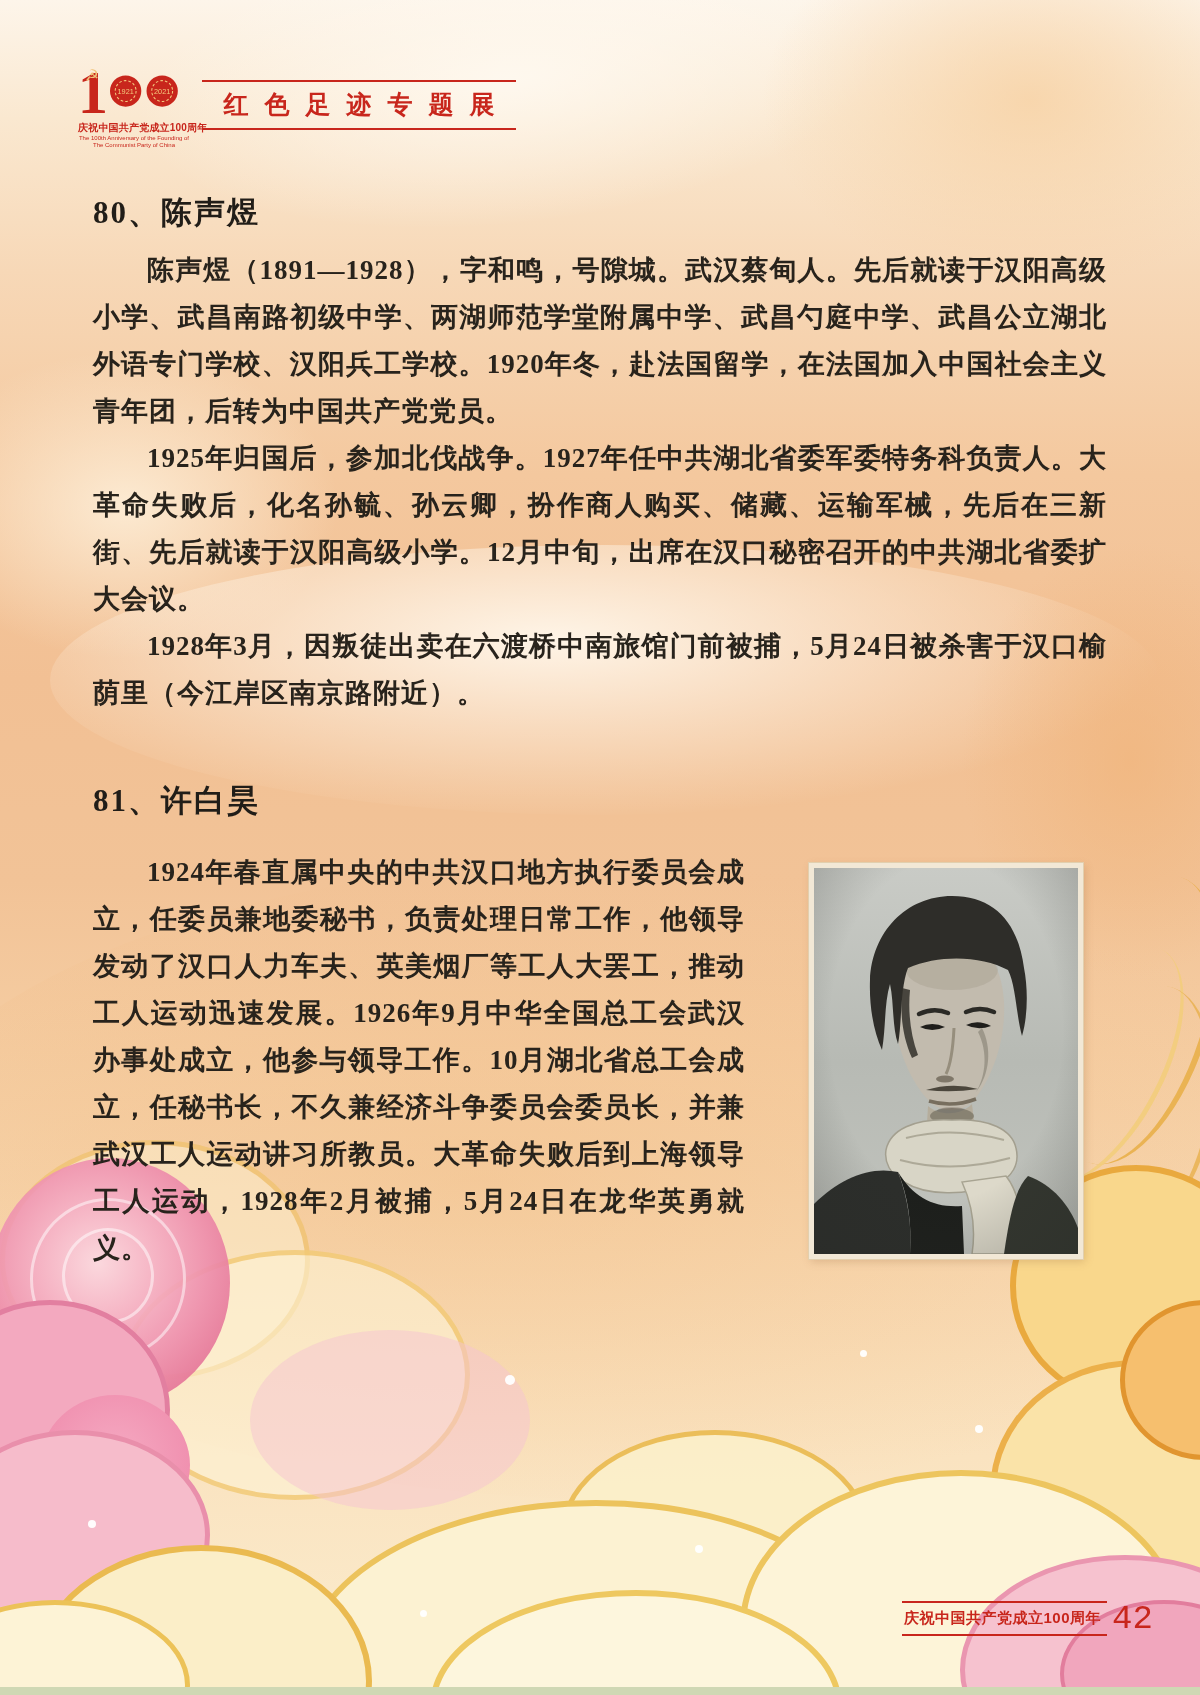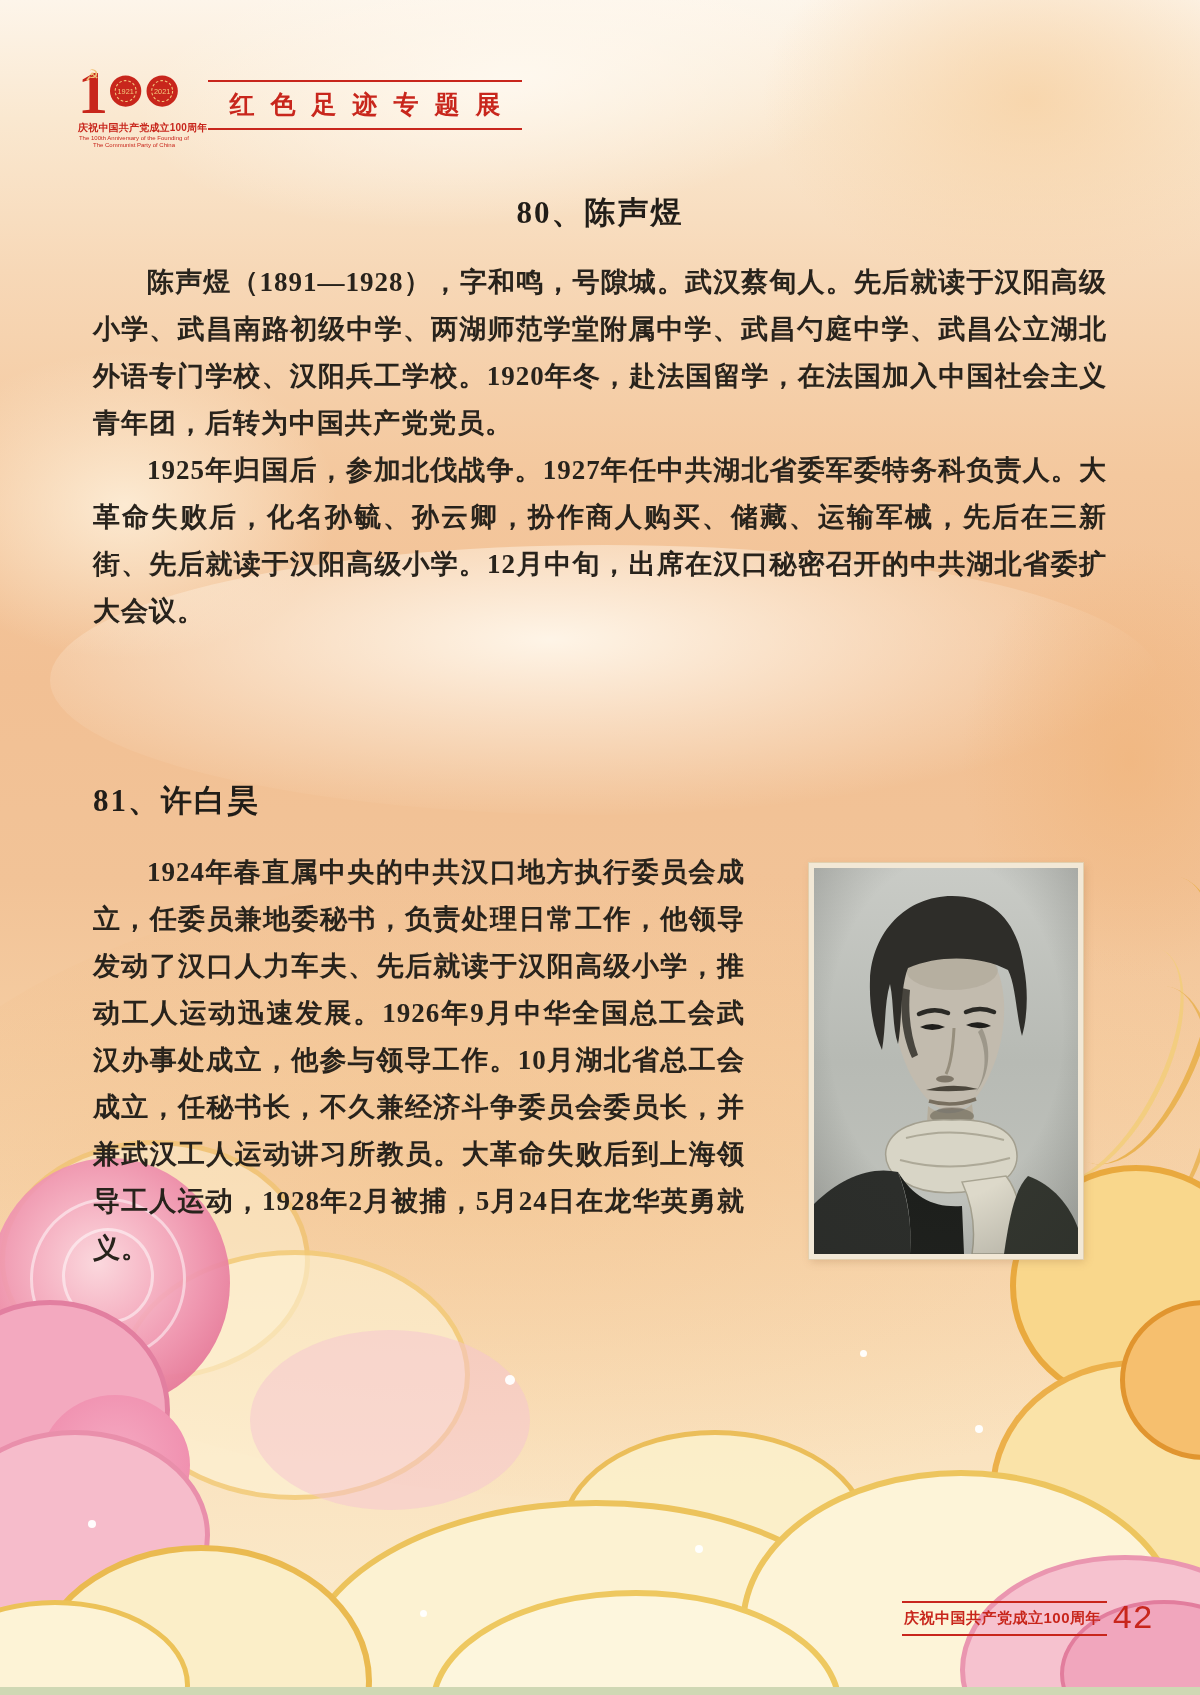--- a/index.html
+++ b/index.html
@@ -14,32 +14,32 @@
       #fae3c0 86%, #fbeccd 100%);
   }
   .decor{position:absolute;border-radius:50%;}
   
   #content{position:absolute;inset:0;z-index:10;}
   .logo-block{position:absolute;left:78px;top:66px;width:118px;}
   .logo-cn{font-family:"Liberation Sans","DejaVu Sans",sans-serif;
     font-size:10px;font-weight:bold;color:#c8261c;white-space:nowrap;margin-top:3px;letter-spacing:.2px;}
   .logo-en{font-family:"Liberation Sans","DejaVu Sans",sans-serif;
     font-size:6px;line-height:7px;color:#c8261c;text-align:center;width:112px;}
-  .header-title{position:absolute;left:208px;top:80px;width:314px;
+  .header-title{position:absolute;left:202px;top:80px;width:314px;
     border-top:2.5px solid #c8261c;border-bottom:2.5px solid #c8261c;
     padding:6px 0 7px 0;text-align:center;}
   .header-title span{display:inline-block;color:#c8261c;font-weight:bold;
     font-size:25px;letter-spacing:16px;margin-right:-16px;
     font-family:"Liberation Sans","DejaVu Sans",sans-serif;}
   .section{position:absolute;left:93px;width:1014px;color:#26211b;}
   #sec80{top:193px;}
   #sec81{top:766px;}
   .section h2{margin:0;font-size:31px;line-height:40px;font-weight:bold;
     letter-spacing:2px;color:#211d18;}
-  #sec80 h2{margin-bottom:26px;text-align:center;}
+  #sec80 h2{margin-bottom:14px;}
   #sec81 h2{margin-bottom:28px;margin-top:15px;}
   .section p{margin:0;font-size:27px;line-height:47px;font-weight:bold;
     letter-spacing:1px;text-indent:54px;text-align:justify;color:#28231c;}
   .portrait-wrap{float:right;width:264px;height:386px;
     border:5px solid #f2e8d6;box-shadow:0 0 0 1px #e2cfae, 2px 3px 8px rgba(150,100,60,.25);
     margin:14px 24px 46px 64px;background:#b7bab4;}
   .portrait-wrap svg{display:block;}
   .footer{position:absolute;left:902px;top:1601px;z-index:12;display:flex;align-items:center;}
   .footer-text-box{border-top:2px solid #c8261c;border-bottom:2px solid #c8261c;
     padding:6px 6px 6px 2px;font-size:15px;font-weight:bold;color:#c8261c;
@@ -117,20 +117,21 @@
     </div>
 
     <div class="header-title">
       <span>红色足迹专题展</span>
     </div>
 
     <div class="section" id="sec80">
       <h2>80、陈声煜</h2>
       <p>陈声煜（1891—1928），字和鸣，号隙城。武汉蔡甸人。先后就读于汉阳高级小学、武昌南路初级中学、两湖师范学堂附属中学、武昌勺庭中学、武昌公立湖北外语专门学校、汉阳兵工学校。1920年冬，赴法国留学，在法国加入中国社会主义青年团，后转为中国共产党党员。</p>
       <p>1925年归国后，参加北伐战争。1927年任中共湖北省委军委特务科负责人。大革命失败后，化名孙毓、孙云卿，扮作商人购买、储藏、运输军械，先后在三新街、先后就读于汉阳高级小学。12月中旬，出席在汉口秘密召开的中共湖北省委扩大会议。</p>
+      <p>1928年3月，因叛徒出卖在六渡桥中南旅馆门前被捕，5月24日被杀害于汉口榆荫里（今江岸区南京路附近）。</p>
     </div>
 
     <div class="section" id="sec81">
       <h2>81、许白昊</h2>
 
       <div class="portrait-wrap">
         <svg width="264" height="386" viewBox="0 0 264 386">
           <defs>
             <linearGradient id="pg" x1="0" y1="0" x2="0" y2="1">
               <stop offset="0" stop-color="#c9cbc6"></stop>
@@ -170,21 +171,21 @@
           <path d="M86,292 Q138,306 196,290" fill="none" stroke="rgba(168,164,146,.9)" stroke-width="2"></path>
           <path d="M148,314 C158,336 162,360 158,386 L206,386 C210,352 206,326 192,308 Z" fill="#ddd9ca" stroke="#a8a492" stroke-width="1.5"></path>
 
           <path d="M0,386 L0,336 C26,310 56,298 84,304 C94,330 98,358 96,386 Z" fill="#2c2e2b"></path>
           <path d="M84,304 C100,330 120,340 148,338 L150,386 L96,386 C98,356 94,328 84,304 Z" fill="#1d1f1c"></path>
           <path d="M190,386 C196,344 202,320 214,308 C238,316 256,338 264,360 L264,386 Z" fill="#33362f"></path>
           <rect width="264" height="386" fill="url(#pv)"></rect>
         </svg>
       </div>
 
-      <p>1924年春直属中央的中共汉口地方执行委员会成立，任委员兼地委秘书，负责处理日常工作，他领导发动了汉口人力车夫、先后就读于汉阳高级小学，推动工人运动迅速发展。1926年9月中华全国总工会武汉办事处成立，他参与领导工作。10月湖北省总工会成立，任秘书长，不久兼经济斗争委员会委员长，并兼武汉工人运动讲习所教员。大革命失败后到上海领导工人运动，1928年2月被捕，5月24日在龙华英勇就义。</p>
+      <p>1924年春直属中央的中共汉口地方执行委员会成立，任委员兼地委秘书，负责处理日常工作，他领导发动了汉口人力车夫、英美烟厂等工人大罢工，推动工人运动迅速发展。1926年9月中华全国总工会武汉办事处成立，他参与领导工作。10月湖北省总工会成立，任秘书长，不久兼经济斗争委员会委员长，并兼武汉工人运动讲习所教员。大革命失败后到上海领导工人运动，1928年2月被捕，5月24日在龙华英勇就义。</p>
     </div>
 
     <div class="footer">
       <div class="footer-text-box">庆祝中国共产党成立100周年</div>
       <div class="footer-page">42</div>
     </div>
 
     <div class="bottom-strip"></div>
   </div>
 </div>

